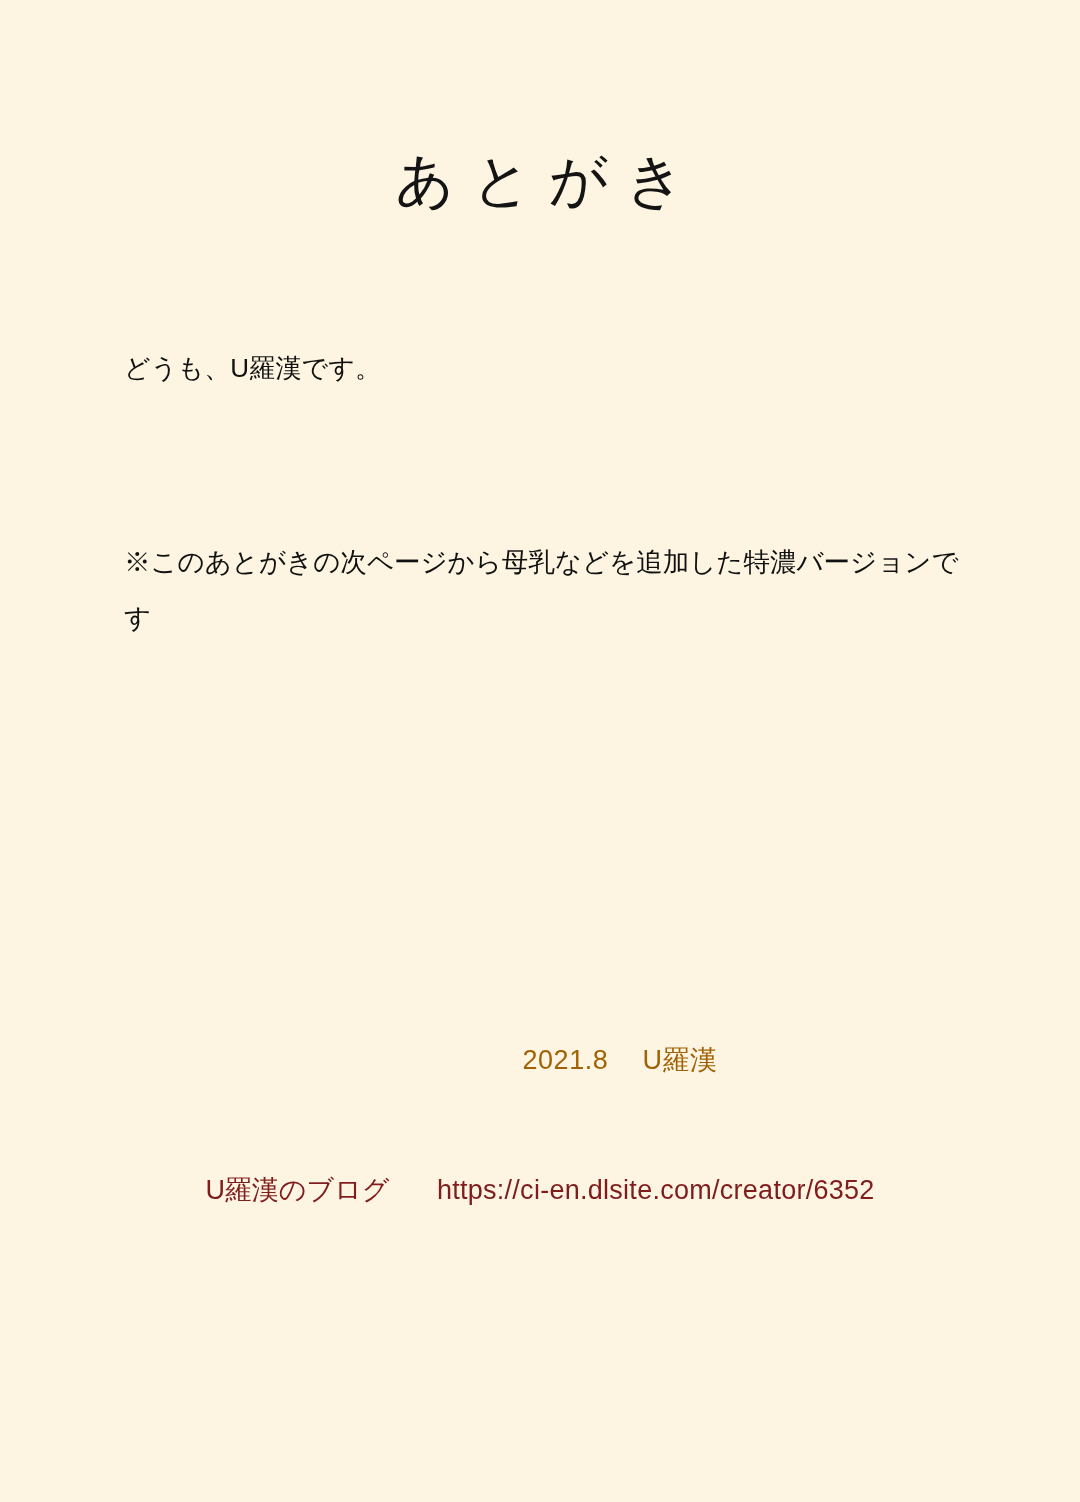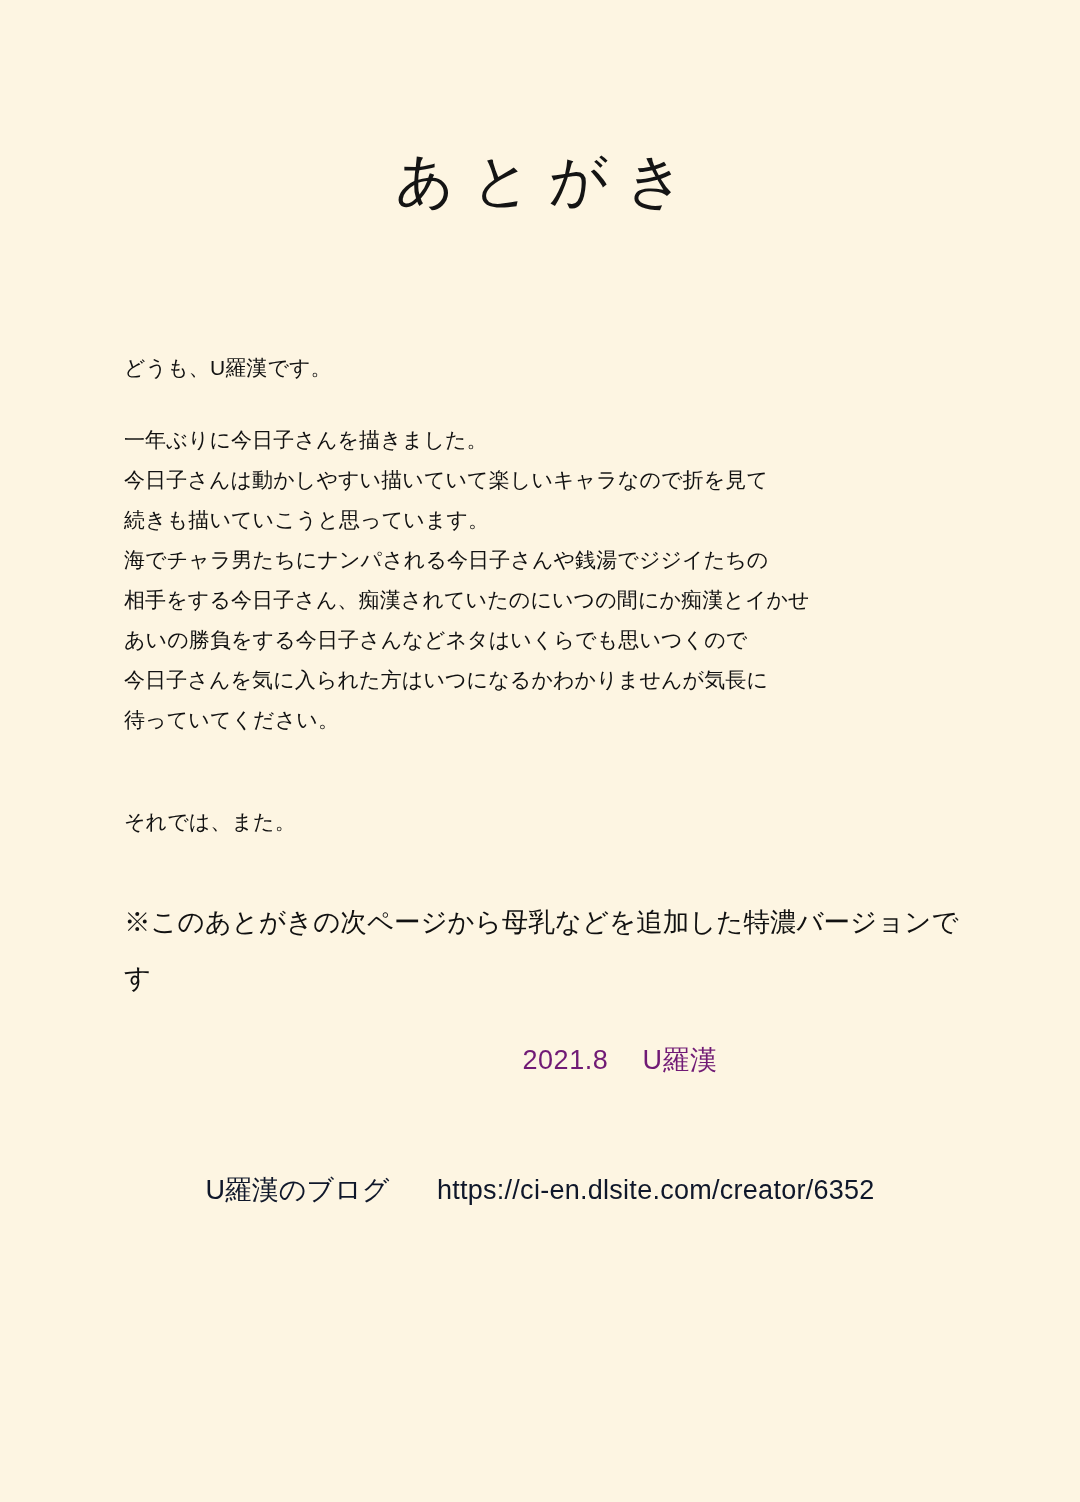--- a/index.html
+++ b/index.html
@@ -33,21 +33,21 @@
     color: #141414;
     text-indent: 0.30em;
   }
   .body-block {
     position: absolute;
     left: 124px;
     top: 348px;
     width: 860px;
   }
   .para {
-    font-size: 21px;
+    font-size: 26px;
     line-height: 40px;
     color: #111111;
     letter-spacing: 0.005em;
     white-space: pre-wrap;
   }
   .gap-1 { height: 32px; }
   .gap-2 { height: 32px; }
   .gap-3 { height: 30px; }
   .gap-4 { height: 52px; }
 
@@ -56,59 +56,50 @@
     line-height: 56px;
     color: #111111;
   }
   .signature {
     position: absolute;
     top: 1042px;
     left: 0;
     width: 1080px;
     text-align: center;
     font-size: 27px;
-    color: #701a75;
+    color: #a16207;
     letter-spacing: 0.02em;
     padding-left: 160px;
     box-sizing: border-box;
   }
   .signature .sig-date { margin-right: 26px; }
   .blog-line {
     position: absolute;
     top: 1172px;
     left: 0;
     width: 1080px;
     text-align: center;
     font-size: 27px;
-    color: #0f172a;
+    color: #7f1d1d;
   }
   .blog-line .blog-label { margin-right: 40px; }
   .blog-line .blog-url { letter-spacing: 0.01em; }
 </style>
 </head>
 <body>
 
 <div class="page">
 
   <div class="title">あとがき</div>
 
   <div class="body-block">
     <div class="para">どうも、U羅漢です。</div>
     <div class="gap-1"></div>
-    <div class="para">一年ぶりに今日子さんを描きました。
-今日子さんは動かしやすい描いていて楽しいキャラなので折を見て
-続きも描いていこうと思っています。
-海でチャラ男たちにナンパされる今日子さんや銭湯でジジイたちの
-相手をする今日子さん、痴漢されていたのにいつの間にか痴漢とイかせ
-あいの勝負をする今日子さんなどネタはいくらでも思いつくので
-今日子さんを気に入られた方はいつになるかわかりませんが気長に
-待っていてください。</div>
     <div class="gap-2"></div>
     <div class="gap-3"></div>
-    <div class="para">それでは、また。</div>
     <div class="gap-4"></div>
     <div class="note">※このあとがきの次ページから母乳などを追加した特濃バージョンです</div>
   </div>
 
   <div class="signature">
     <span class="sig-date">2021.8</span>
     <span class="sig-author">U羅漢</span>
   </div>
 
   <div class="blog-line">

